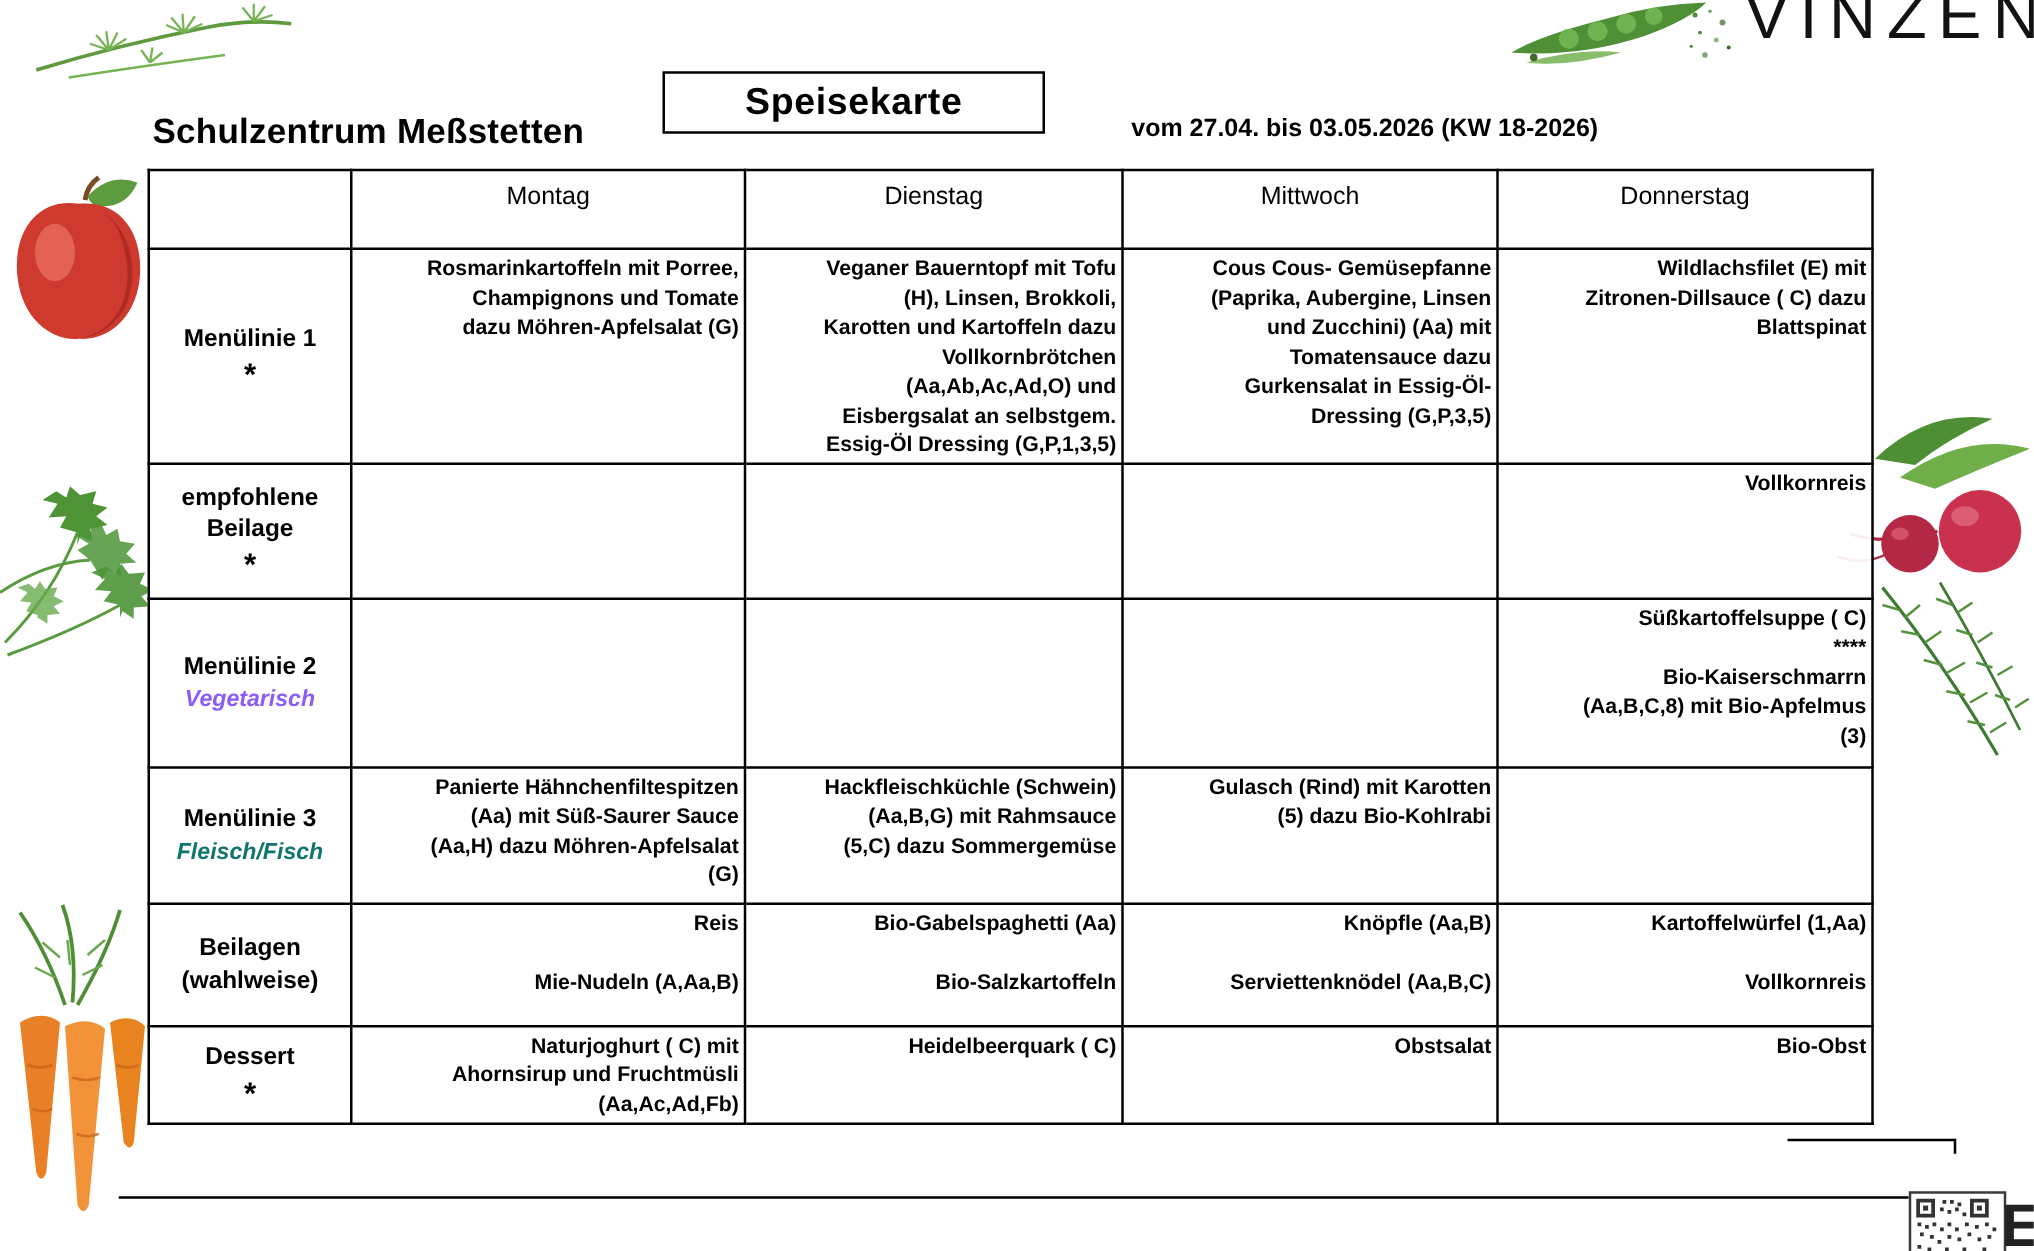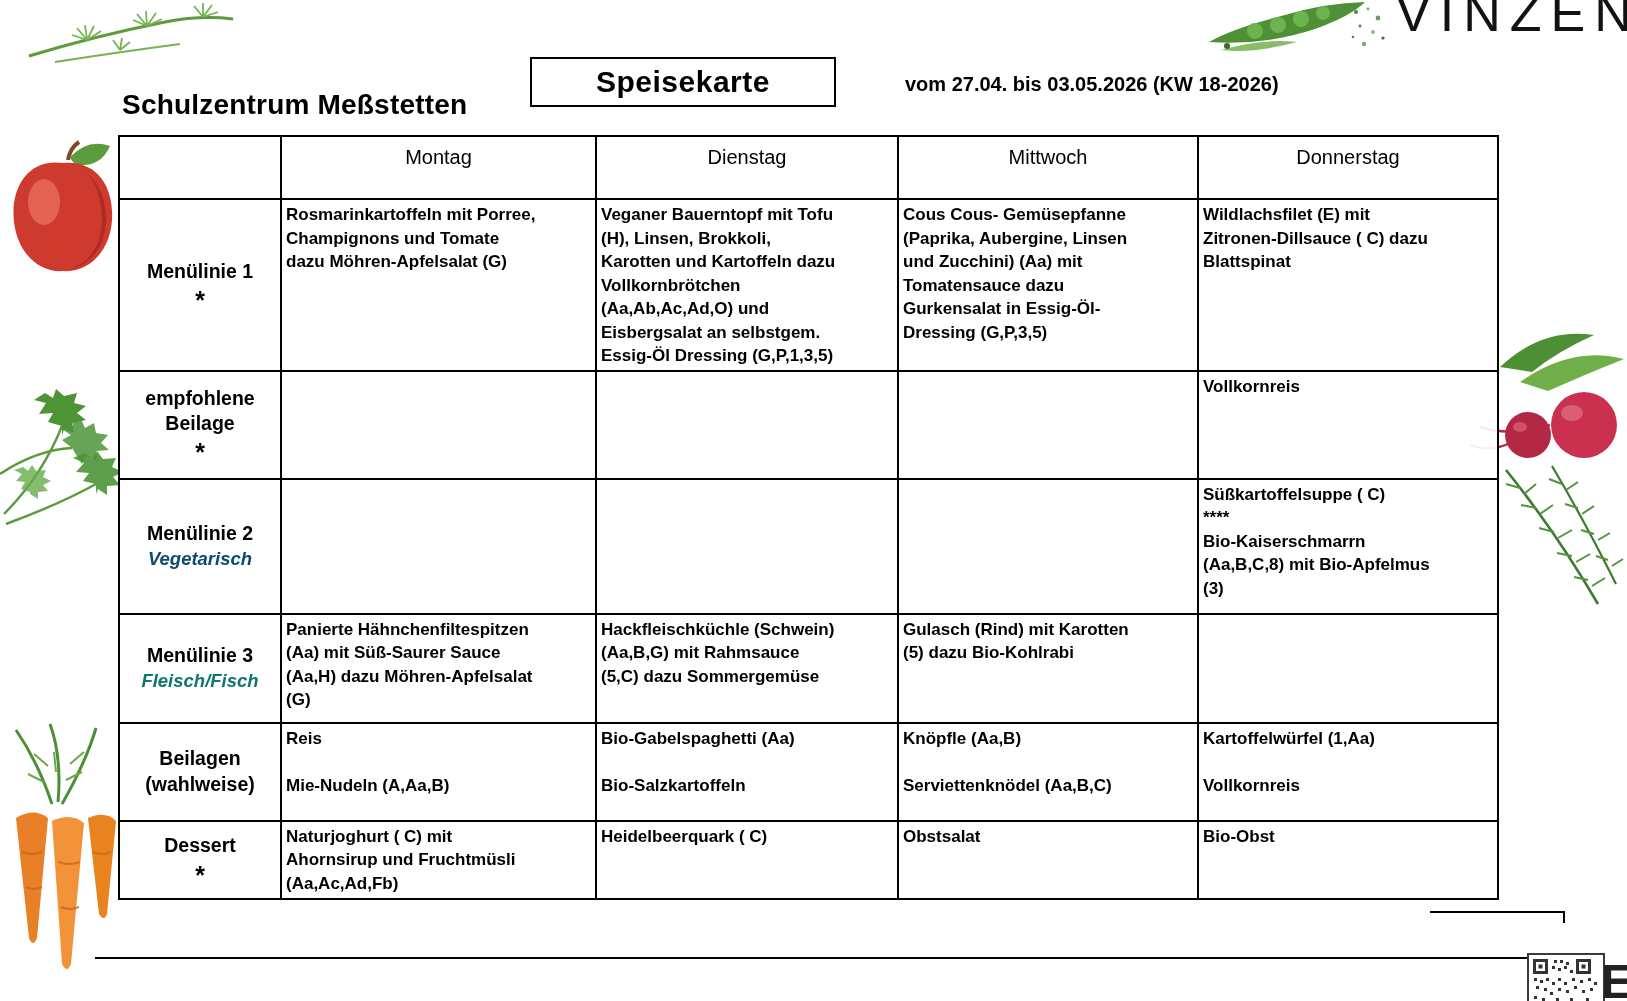--- a/index.html
+++ b/index.html
@@ -15,21 +15,21 @@
     font-size:28px; font-weight:bold; letter-spacing:.2px;
   }
   .title-box {
     position:absolute; left:492px; top:57px; width:306px; height:50px;
     border:2px solid #000; display:flex; align-items:center; justify-content:center;
     background:#fff;
     margin-left:38px;
   }
   .title-box .t { font-size:30px; font-weight:bold; letter-spacing:.5px; }
   .week-range {
-    position:absolute; left:905px; top:73px;
+    position:absolute; left:905px; top:92px;
     font-size:20px; font-weight:bold;
   }
   .logo-text {
     position:absolute; left:1396px; top:-17px;
     font-size:52px; font-weight:400; letter-spacing:9px; color:#121212;
     white-space:nowrap;
   }
 
   
   table.menu {
@@ -55,21 +55,21 @@
     font-size:20px; font-weight:normal;
   }
   td.label-cell {
     vertical-align:middle; text-align:center;
     font-size:19.5px; font-weight:bold; white-space:pre-line; line-height:1.3;
     padding:2px;
   }
   td.label-cell .sub-star { display:block; font-size:25px; line-height:22px; margin-top:5px; }
   td.label-cell .sub-gray { display:block; font-style:italic; font-size:18.5px; margin-top:1px; }
   td.day-cell {
-    vertical-align:top; text-align:left;
+    vertical-align:top; text-align:right;
     font-size:17px; font-weight:bold; line-height:23.5px;
     white-space:pre-line; padding:3px 4px 2px 4px;
   }
 
   
   .footer-rule-short { position:absolute; left:1430px; top:911px; width:134px; height:2px; background:#000; }
   .footer-rule-tick  { position:absolute; left:1563px; top:911px; width:2px;  height:12px; background:#000; }
   .footer-rule-long  { position:absolute; left:95px;  top:957px; width:1432px; height:2px; background:#000; }
 
   .qr-box {
@@ -239,21 +239,21 @@
   <tr class="r-emp">
     <td class="label-cell"><span>empfohlene
 Beilage</span><span class="sub-star">*</span></td>
     <td class="day-cell"></td>
     <td class="day-cell"></td>
     <td class="day-cell"></td>
     <td class="day-cell">Vollkornreis</td>
   </tr>
 
   <tr class="r-m2">
-    <td class="label-cell"><span>Menülinie 2</span><span class="sub-gray" style="color:#0c4a6e">Vegetarisch</span></td>
+    <td class="label-cell"><span>Menülinie 2</span><span class="sub-gray" style="color:#8b5cf6">Vegetarisch</span></td>
     <td class="day-cell"></td>
     <td class="day-cell"></td>
     <td class="day-cell"></td>
     <td class="day-cell">Süßkartoffelsuppe ( C)
 ****
 Bio-Kaiserschmarrn
 (Aa,B,C,8) mit Bio-Apfelmus
 (3)</td>
   </tr>
 

